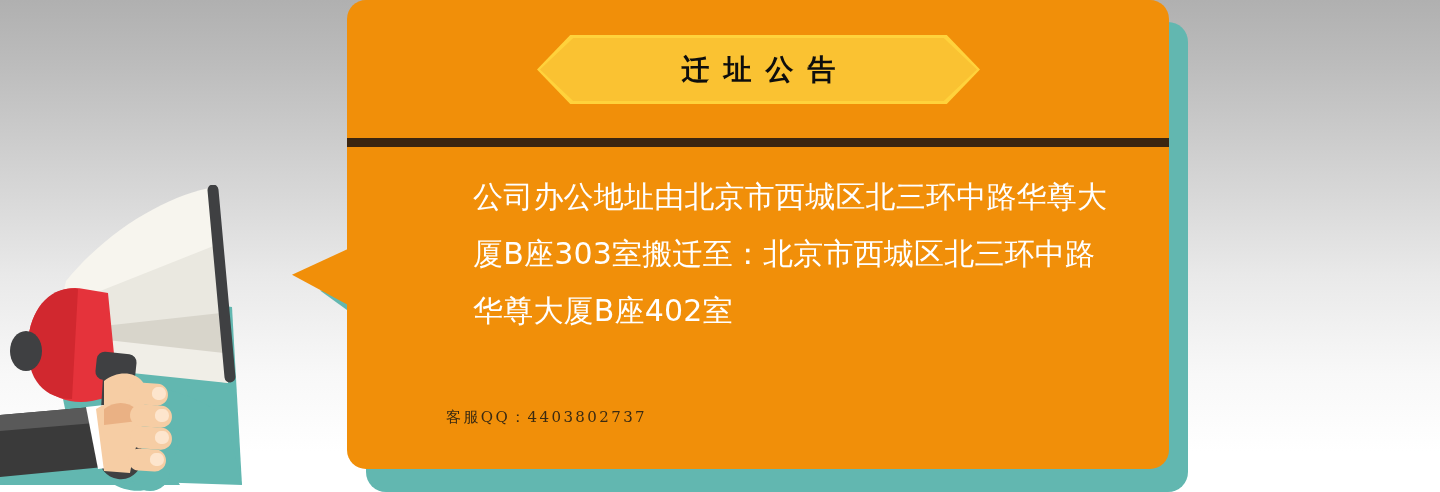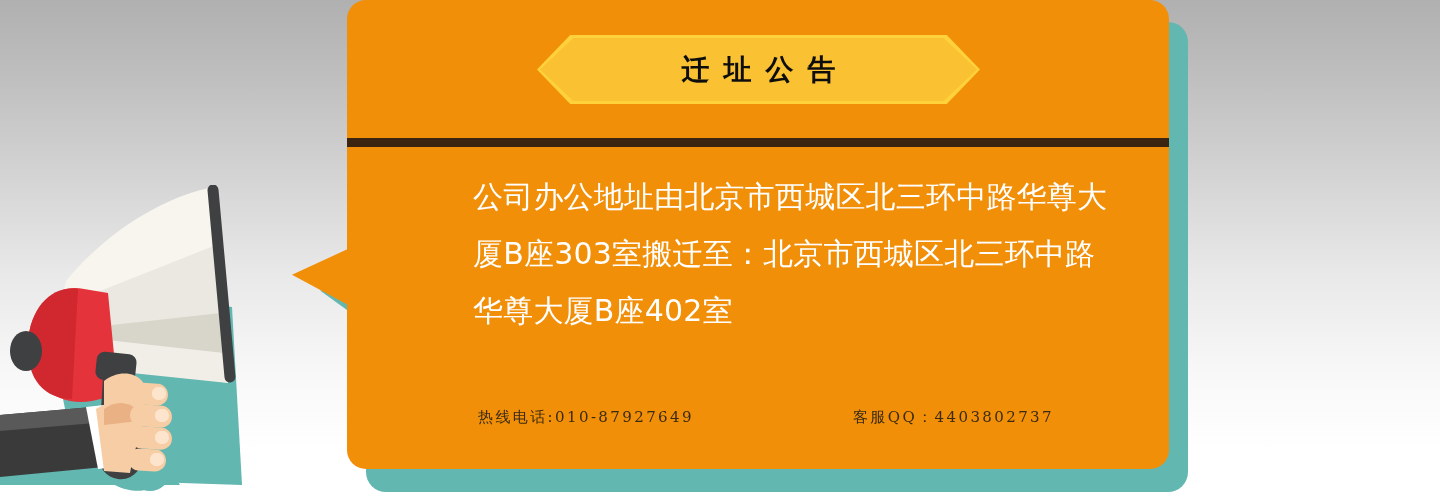--- a/index.html
+++ b/index.html
@@ -164,21 +164,20 @@
     <div class="ribbon-outline"></div>
     <div class="ribbon-fill"></div>
     <div class="ribbon-title">迁址公告</div>
   </div>
 
   <div class="divider"></div>
 
   <div class="body-text">公司办公地址由北京市西城区北三环中路华尊大厦B座303室搬迁至：北京市西城区北三环中路华尊大厦B座402室</div>
 
   <div class="footer">
-    <span class="f-hotline">热线电话:010-87927649</span>
     <span class="f-qq">客服QQ：4403802737</span>
   </div>
 
   <div class="mega">
     <svg width="310" height="307" viewBox="0 0 310 307" xmlns="http://www.w3.org/2000/svg">
 
       <g>
         <path d="M88 104 L232 122 L242 300 L118 220 Z" fill="#62b7b0"></path>
         <path d="M60 182 C62 146 92 126 122 134 L150 304 C110 316 62 268 60 182 Z" fill="#62b7b0"></path>
         <path d="M0 250 L150 250 L180 300 L0 300 Z" fill="#62b7b0"></path>

